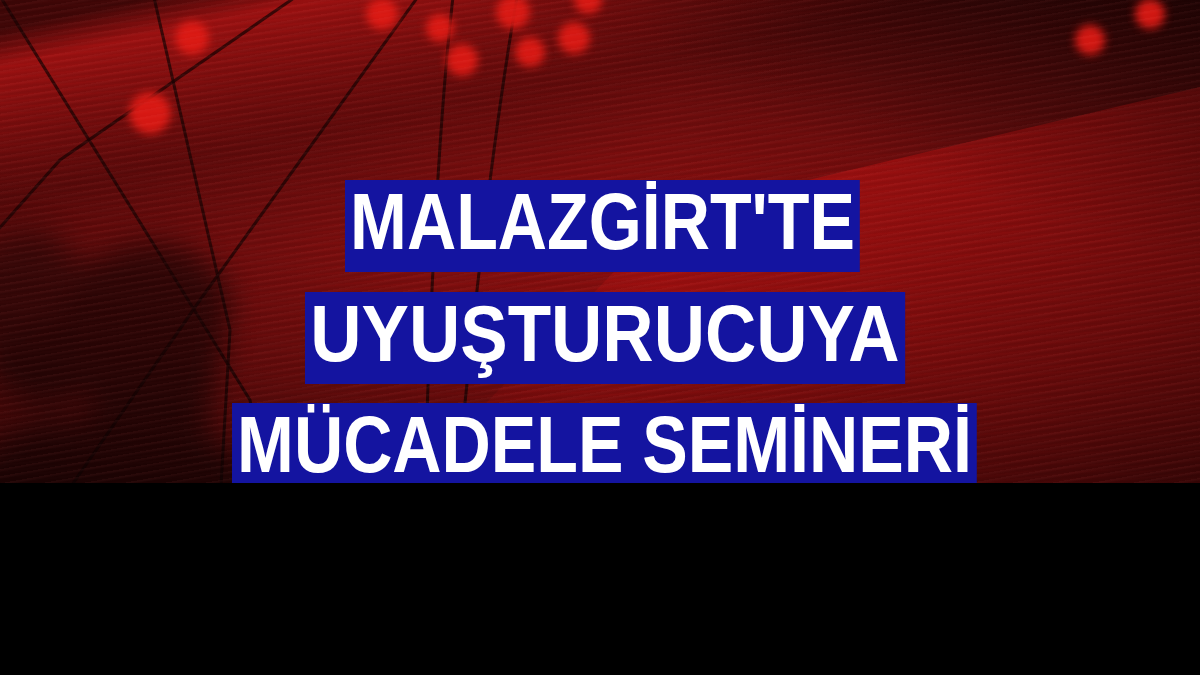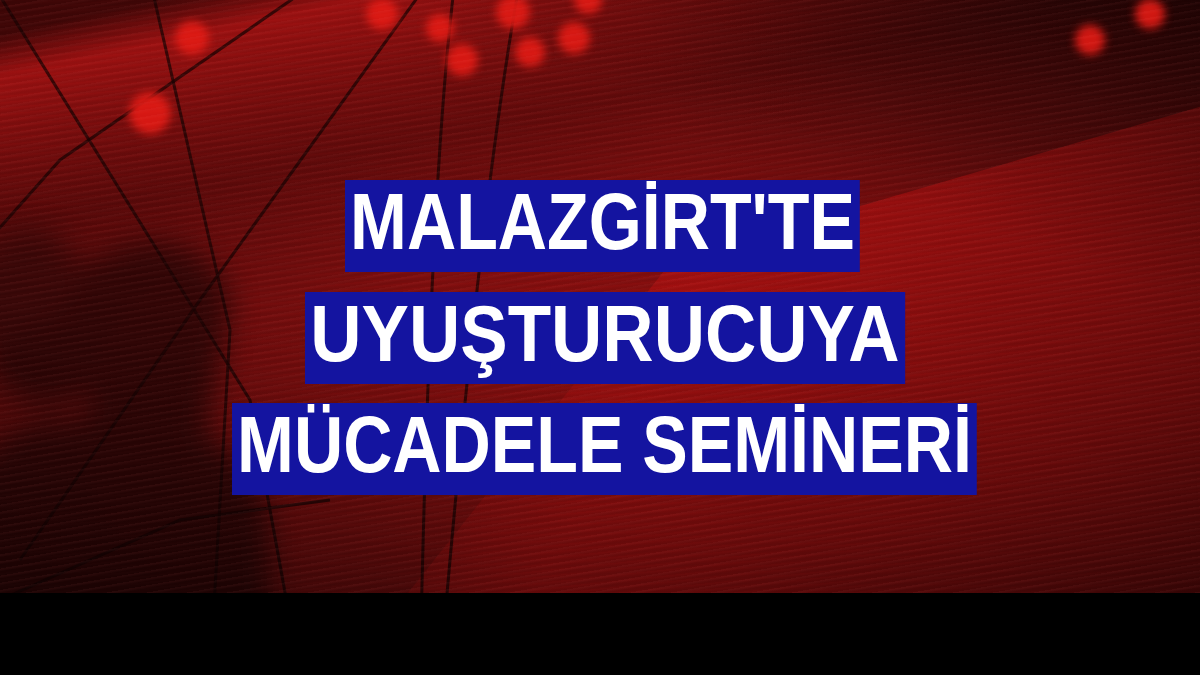--- a/index.html
+++ b/index.html
@@ -4,21 +4,21 @@
 <title>Haber Gorseli</title>
 <style>
   html, body {
     margin: 0;
     padding: 0;
     background: #000;
   }
   #stage {
     position: relative;
     width: 1200px;
-    height: 593px;
+    height: 483px;
     overflow: hidden;
     font-family: "Liberation Sans", "DejaVu Sans", sans-serif;
     background: #5a0b0b;
   }
 
   
   .bg-layer {
     position: absolute;
     inset: 0;
     pointer-events: none;

